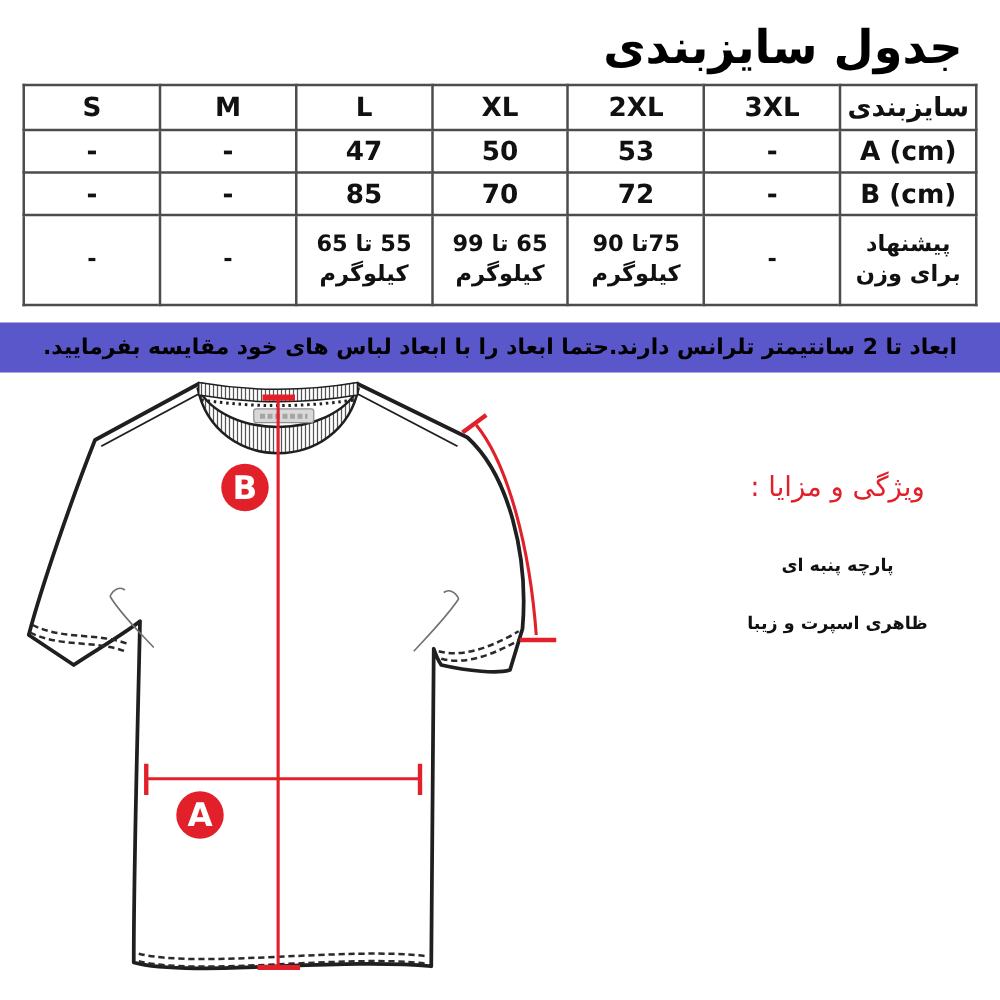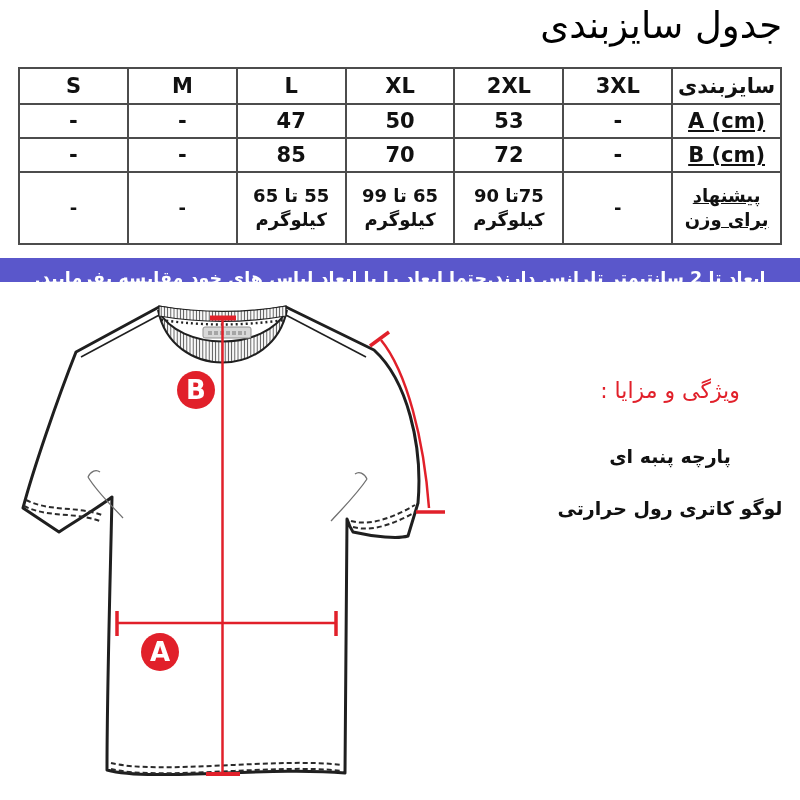--- a/index.html
+++ b/index.html
@@ -10,54 +10,54 @@
   }
   *{box-sizing:border-box;}
   html,body{margin:0;padding:0;}
   body{
     width:800px;height:800px;background:#ffffff;
     font-family:"DejaVu Sans",sans-serif;color:#111;
   }
   .page{position:relative;width:800px;height:800px;overflow:hidden;background:#fff;}
 
   .title{
-    position:absolute;top:4px;right:18px;margin:0;
-    font-size:37px;font-weight:normal;color:#000;direction:rtl;letter-spacing:-1px;
+    position:absolute;top:4px;right:18px;margin:12px;
+    font-size:37px;font-weight:bold;color:#000;direction:rtl;letter-spacing:-1px;
   }
 
   table.size-table{
     position:absolute;top:67px;left:18px;width:764px;
     border-collapse:collapse;table-layout:fixed;direction:rtl;
   }
   .size-table th,.size-table td{
     border:2px solid var(--table-border);
     text-align:center;vertical-align:middle;
     font-weight:bold;color:#111;padding:0;white-space:pre-line;
   }
   .size-table th{height:36px;font-size:21px;}
   tr.dim-row td{height:34px;font-size:21px;}
   tr.weight-row td{height:72px;font-size:18px;line-height:1.35;}
-  td.label-cell{font-size:20px;text-decoration:underline;}
+  td.label-cell{font-size:20px;}
 
   .banner{
-    position:absolute;top:258px;left:0;width:800px;height:24px;
-    background:var(--banner-indigo);color:#ffffff;
+    position:absolute;top:258px;left:0;width:800px;height:40px;
+    background:var(--banner-indigo);color:#000000;
     font-weight:bold;font-size:17.5px;line-height:40px;
     text-align:center;direction:rtl;white-space:nowrap;overflow:hidden;
   }
 
   .features{
     position:absolute;top:378px;right:10px;width:240px;
     text-align:center;direction:rtl;
   }
   .features-heading{
     color:var(--accent-red);font-size:22px;font-weight:normal;margin:0 0 42px 0;
   }
   .feature-item{
-    font-size:19px;font-weight:bold;color:#111;margin:0 0 30px 0;
+    font-size:14px;font-weight:bold;color:#111;margin:0 0 30px 0;
   }
 
   svg.shirt{position:absolute;left:0;top:300px;}
   .outline{fill:#ffffff;stroke:var(--ink);stroke-width:3;stroke-linejoin:round;}
   .thin{stroke:var(--ink);stroke-width:1.5;fill:none;}
   .stitch{stroke:#2a2a2a;stroke-width:2;stroke-dasharray:5 3;fill:none;}
   .fold{stroke:#707070;stroke-width:1.3;fill:none;}
   .red-stroke{stroke:var(--accent-red);fill:none;}
   .red-fill{fill:var(--accent-red);}
   .badge-text{fill:#ffffff;font-size:26px;font-weight:bold;font-family:"DejaVu Sans",sans-serif;}
@@ -178,16 +178,16 @@
 
     <circle class="red-fill" cx="196" cy="390" r="19"></circle>
     <text class="badge-text" x="196" y="399" text-anchor="middle">B</text>
     <circle class="red-fill" cx="160" cy="652" r="19"></circle>
     <text class="badge-text" x="160" y="661" text-anchor="middle">A</text>
   </svg>
 
   <div class="features">
     <div class="features-heading">ویژگی و مزایا :</div>
     <div class="feature-item">پارچه پنبه ای</div>
-    <div class="feature-item">لوگو کاتری رول حرارتی</div>
+    <div class="feature-item">ظاهری اسپرت و زیبا</div>
   </div>
 
 </div>
 
 </body></html>

